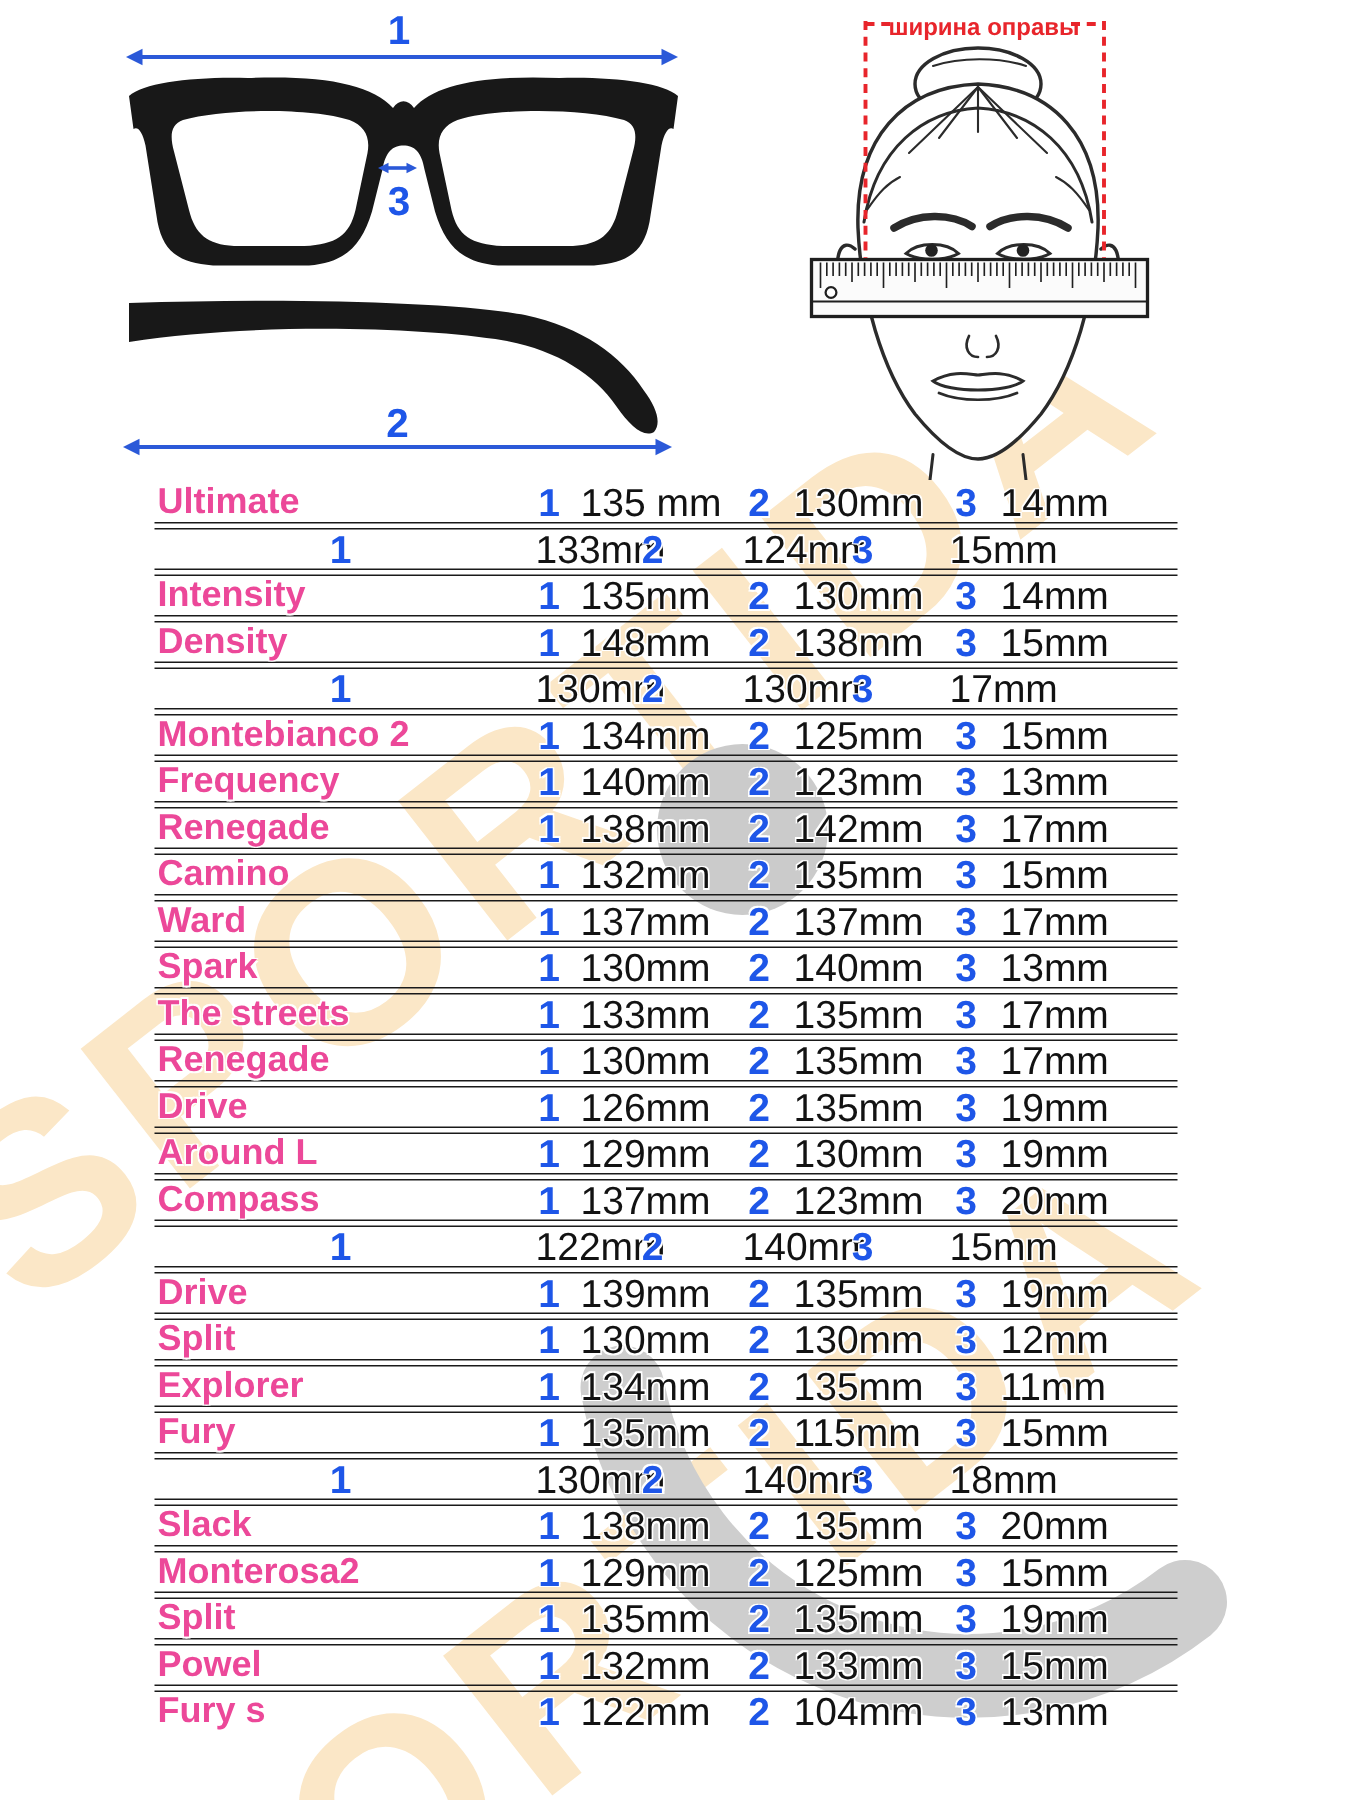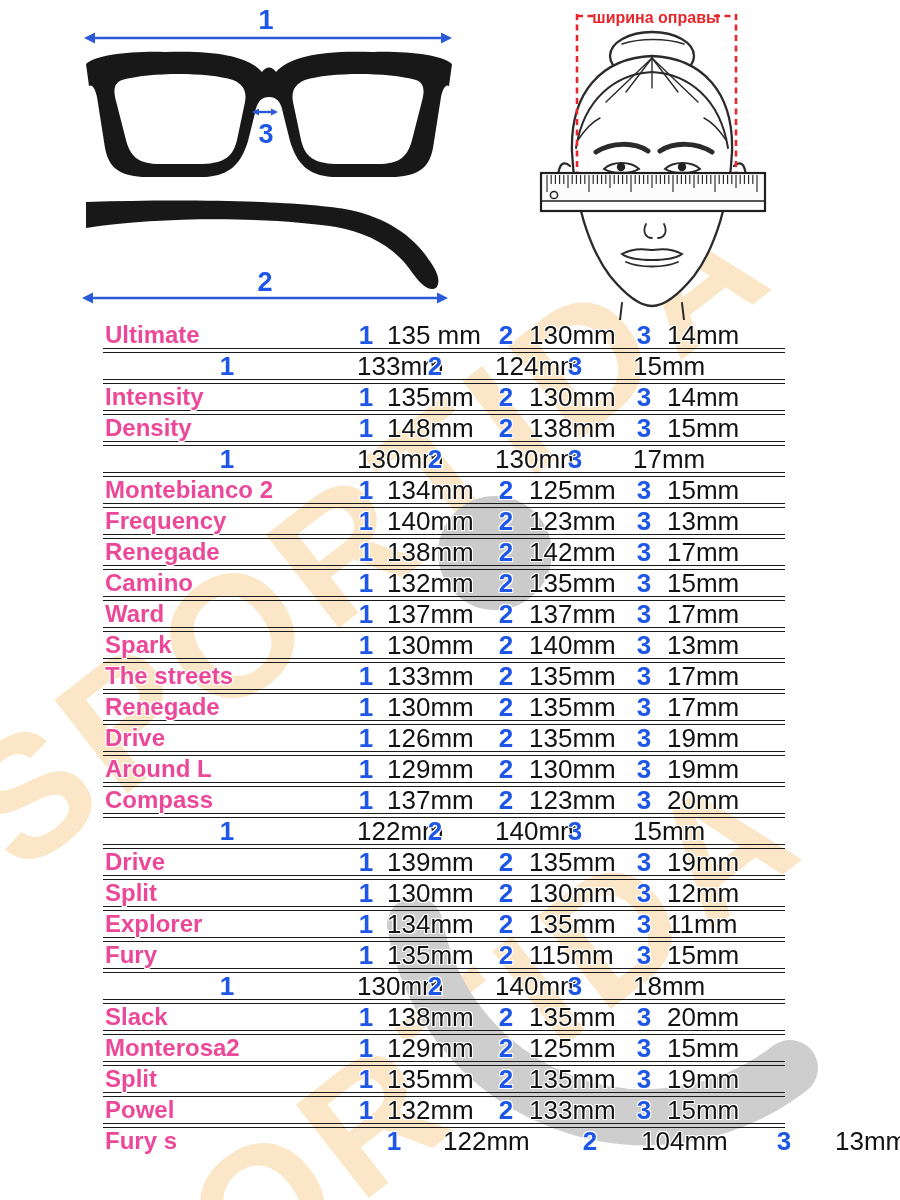--- a/index.html
+++ b/index.html
@@ -23,21 +23,21 @@
   .trow{
     display:grid;
     grid-template-columns:248px 30px 108px 34px 104px 34px 1fr;
     align-items:center;
     height:26px;line-height:26px;
     border-top:1.5px solid #1a1a1a;
     border-bottom:1.5px solid #1a1a1a;
     margin-bottom:3px;
   }
   .trow:first-child{border-top:none;}
-  .trow:last-child{border-bottom:none;gap:28px;}
+  .trow:last-child{border-bottom:none;}
   .cell{
     text-shadow:-1px -1px 0 #fff,1px -1px 0 #fff,-1px 1px 0 #fff,1px 1px 0 #fff;
     white-space:nowrap;
   }
   .c-name{font-weight:bold;font-size:24px;color:#ec4899;padding-left:2px;}
   .c-marker{font-weight:bold;font-size:26px;color:#1E56E8;text-align:center;}
   .c-value{font-size:26px;color:#121212;padding-left:6px;}
 </style>
 </head>
 <body>

